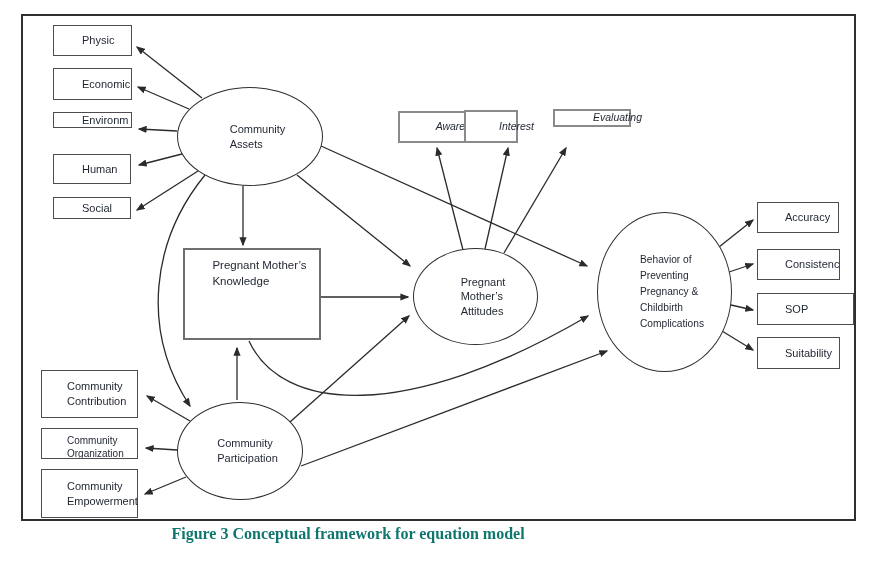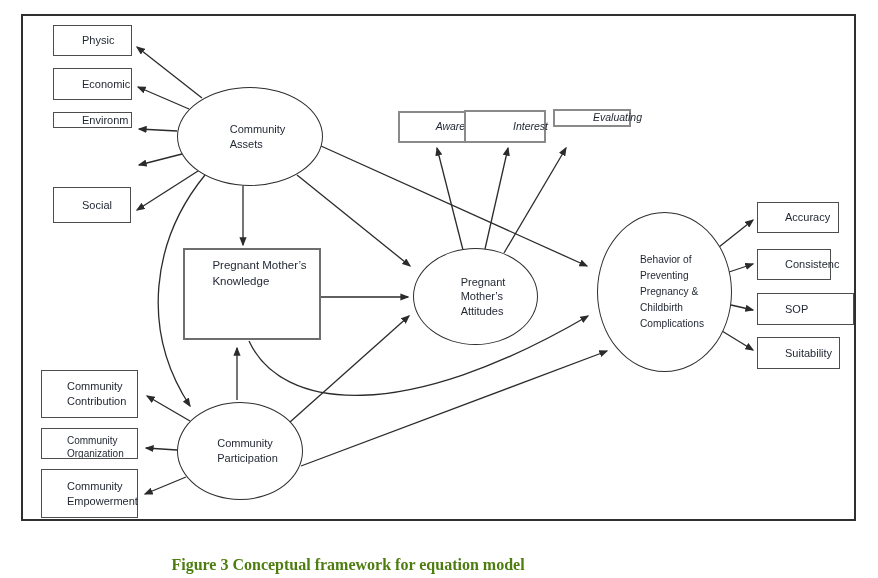--- a/index.html
+++ b/index.html
@@ -16,23 +16,23 @@
   .pad-left{padding-left:13px;}
   .ind{border:2px solid #8a8a8a;justify-content:center;}
   .ind .lbl{font-style:italic;font-size:10.5px;margin-left:36px;}
   .kbox{border:2px solid #6e6e6e;align-items:flex-start;padding:7px 10px;justify-content:center;}
   .kbox .lbl{font-size:11.5px;line-height:1.4;}
   .ell-lbl{text-align:left;}
   .behavior .lbl{font-size:10.2px;line-height:1.55;}
   .small2{padding-left:10px;}
   .clip{overflow:hidden;align-items:flex-start;padding:5px 0 0 10px;}
   .clip .lbl{font-size:10px;line-height:13px;}
-  #caption{position:absolute;left:0;top:556px;width:696px;text-align:center;
+  #caption{position:absolute;left:0;top:525px;width:696px;text-align:center;
            font-family:"Liberation Serif","DejaVu Serif",serif;font-weight:bold;
-           font-size:16px;color:#4d7c0f;}
+           font-size:16px;color:#0f766e;}
 </style>
 </head>
 <body>
 
 <div id="stage">
 
   <div id="frame"></div>
 
   <svg id="edges" viewBox="0 0 878 578">
     <defs>
@@ -68,21 +68,24 @@
 
   <div class="node rect pad-left" style="left:53px;top:25px;width:79px;height:31px">
     <span class="lbl">Physic</span>
     </div>
   <div class="node rect pad-left" style="left:53px;top:68px;width:79px;height:32px">
     <span class="lbl">Economic</span>
     </div>
   <div class="node rect pad-left" style="left:53px;top:112px;width:79px;height:16px">
     <span class="lbl">Environm</span>
     </div>
-  <div class="node rect pad-left" style="left:53px;top:187px;width:78px;height:36px">
+  <div class="node rect pad-left" style="left:53px;top:154px;width:78px;height:30px">
+    <span class="lbl">Human</span>
+    </div>
+  <div class="node rect pad-left" style="left:53px;top:197px;width:78px;height:22px">
     <span class="lbl">Social</span>
     </div>
 
   <div class="node ellipse" style="left:177px;top:87px;width:146px;height:99px">
     <span class="lbl ell-lbl">Community
 Assets</span>
     </div>
 
   <div class="node rect kbox" style="left:183px;top:248px;width:138px;height:92px">
     <span class="lbl">Pregnant Mother’s
@@ -104,31 +107,31 @@
     </div>
 
   <div class="node ellipse" style="left:177px;top:402px;width:126px;height:98px">
     <span class="lbl ell-lbl">Community
 Participation</span>
     </div>
 
   <div class="node rect ind" style="left:398px;top:111px;width:76px;height:32px">
     <span class="lbl">Awareness</span>
     </div>
-  <div class="node rect ind" style="left:464px;top:110px;width:82px;height:33px">
+  <div class="node rect ind" style="left:464px;top:110px;width:54px;height:33px">
     <span class="lbl">Interest</span>
     </div>
   <div class="node rect ind" style="left:553px;top:109px;width:78px;height:18px">
     <span class="lbl">Evaluating</span>
     </div>
 
   <div class="node rect" style="left:757px;top:202px;width:82px;height:31px;padding-left:12px">
     <span class="lbl">Accuracy</span>
     </div>
-  <div class="node rect" style="left:757px;top:249px;width:74px;height:31px;padding-left:12px">
+  <div class="node rect" style="left:757px;top:249px;width:83px;height:31px;padding-left:12px">
     <span class="lbl">Consistenc</span>
     </div>
   <div class="node rect" style="left:757px;top:293px;width:97px;height:32px;padding-left:12px">
     <span class="lbl">SOP</span>
     </div>
   <div class="node rect" style="left:757px;top:337px;width:83px;height:32px;padding-left:12px">
     <span class="lbl">Suitability</span>
     </div>
 
   <div class="node rect small2" style="left:41px;top:370px;width:97px;height:48px">

